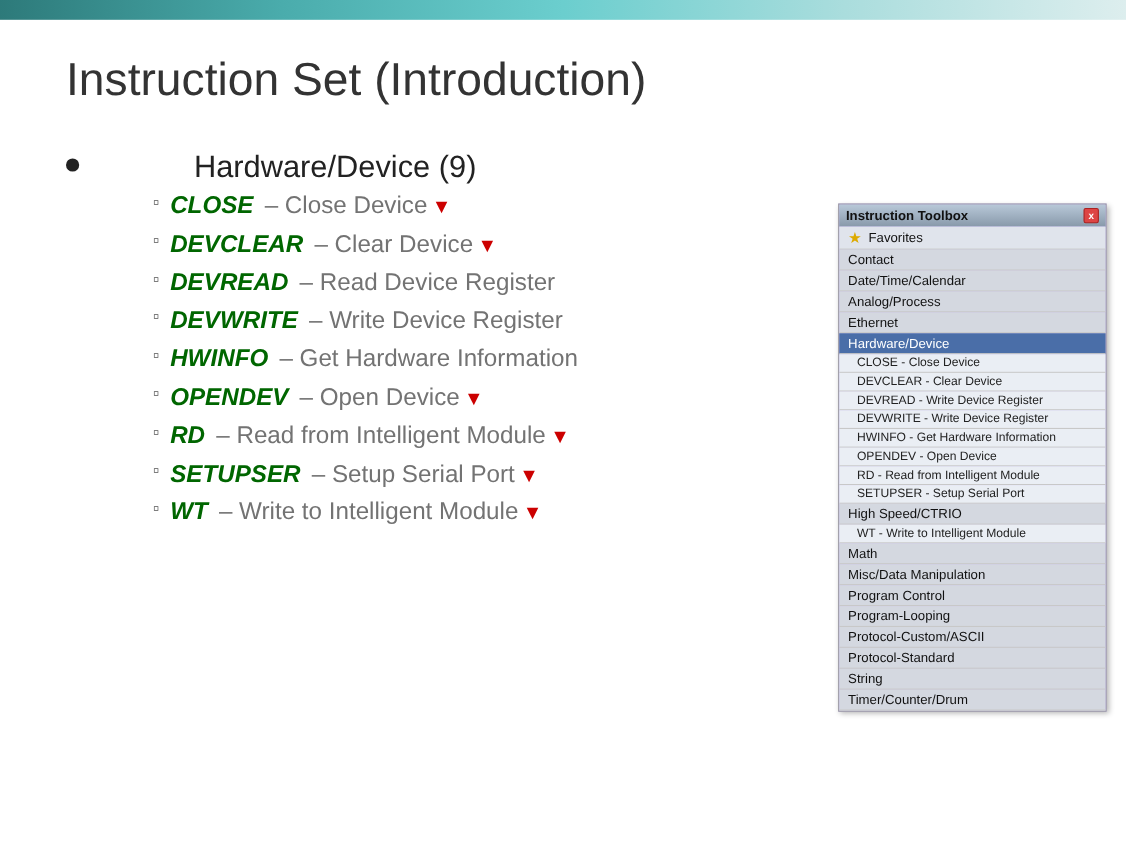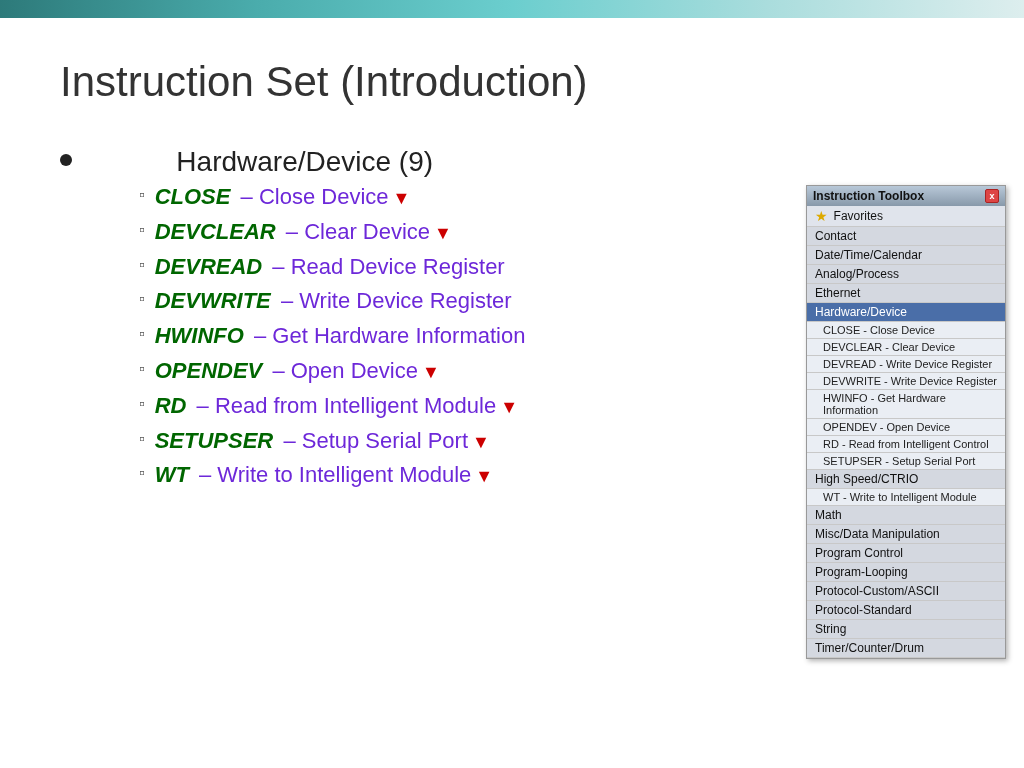--- a/index.html
+++ b/index.html
@@ -31,21 +31,20 @@
       bottom: 0;
       padding: 30px 50px 30px 60px;
     }
 
     .slide-title {
       font-family: 'Segoe UI Light', Arial, sans-serif;
       font-size: 42px;
       font-weight: 300;
       color: #333333;
       margin-bottom: 40px;
-      margin-top: 10px;
     }
 
     .bullet-list {
       list-style: none;
       padding-left: 0;
     }
 
     .bullet-list > li.main-bullet {
       display: flex;
       align-items: flex-start;
@@ -92,37 +91,37 @@
     }
 
     .cmd {
       color: #006600;
       font-weight: bold;
       font-style: italic;
       margin-right: 4px;
     }
 
     .desc {
-      color: #6d28d9;
+      color: #737373;
       font-weight: 400;
     }
 
     .flag-icon {
       color: #cc0000;
       font-size: 18px;
       margin-left: 4px;
       display: inline-block;
     }
 
     
     .toolbox {
       position: absolute;
       top: 185px;
       right: 18px;
-      width: 200px;
+      width: 244px;
       background: #c4b5fd;
       border: 1px solid #999;
       box-shadow: 2px 2px 5px rgba(0,0,0,0.3);
       font-size: 12px;
       font-family: 'Segoe UI', Arial, sans-serif;
     }
 
     .toolbox-title-bar {
       background: linear-gradient(to bottom, #b8c8d8, #8899aa);
       padding: 3px 6px;
@@ -257,21 +256,21 @@
       <div class="toolbox-item category">Date/Time/Calendar</div>
       <div class="toolbox-item category">Analog/Process</div>
       <div class="toolbox-item category">Ethernet</div>
       <div class="toolbox-item selected">Hardware/Device</div>
       <div class="toolbox-item sub-item">CLOSE - Close Device</div>
       <div class="toolbox-item sub-item">DEVCLEAR - Clear Device</div>
       <div class="toolbox-item sub-item">DEVREAD - Write Device Register</div>
       <div class="toolbox-item sub-item">DEVWRITE - Write Device Register</div>
       <div class="toolbox-item sub-item">HWINFO - Get Hardware Information</div>
       <div class="toolbox-item sub-item">OPENDEV - Open Device</div>
-      <div class="toolbox-item sub-item">RD - Read from Intelligent Control</div>
+      <div class="toolbox-item sub-item">RD - Read from Intelligent Module</div>
       <div class="toolbox-item sub-item">SETUPSER - Setup Serial Port</div>
       <div class="toolbox-item category">High Speed/CTRIO</div>
       <div class="toolbox-item sub-item">WT - Write to Intelligent Module</div>
       <div class="toolbox-item category">Math</div>
       <div class="toolbox-item category">Misc/Data Manipulation</div>
       <div class="toolbox-item category">Program Control</div>
       <div class="toolbox-item category">Program-Looping</div>
       <div class="toolbox-item category">Protocol-Custom/ASCII</div>
       <div class="toolbox-item category">Protocol-Standard</div>
       <div class="toolbox-item category">String</div>

